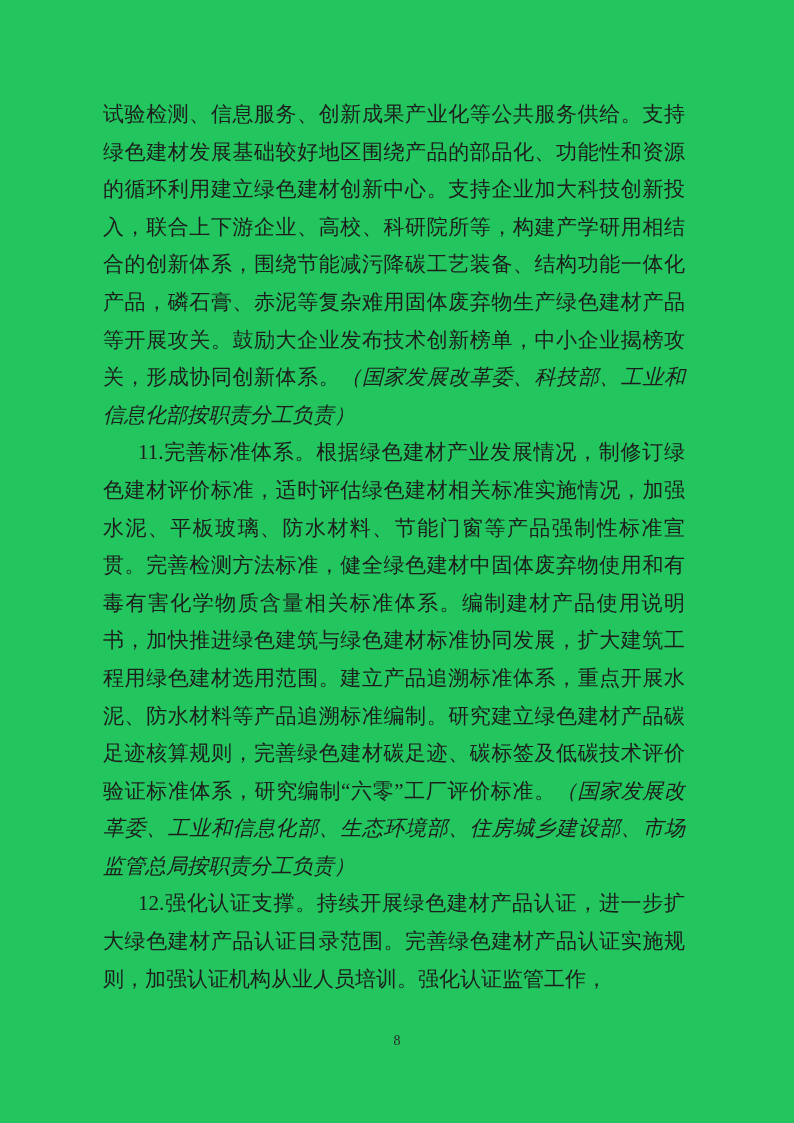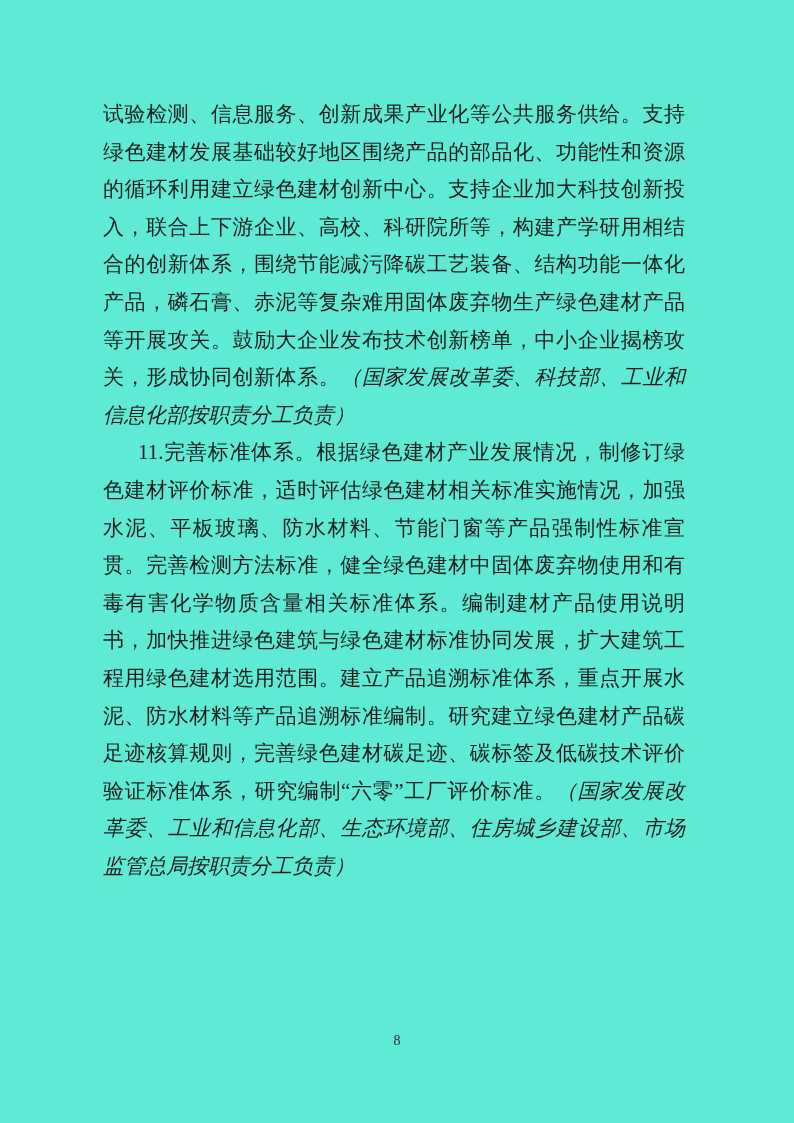--- a/index.html
+++ b/index.html
@@ -11,21 +11,21 @@
     width: 794px;
     height: 1123px;
     font-family: "Liberation Serif", "DejaVu Serif", serif;
     position: relative;
     overflow: hidden;
   }
   .page {
     position: relative;
     width: 794px;
     height: 1123px;
-    background: #5eead4;
+    background: #22c55e;
   }
   .text-block {
     position: absolute;
     left: 103px;
     top: 96px;
     width: 582px;
   }
   .para {
     margin: 0;
     padding: 0;
@@ -60,20 +60,21 @@
 <body>
 
 <div class="page">
 
   <div class="text-block">
 
     <p class="para"><span class="body-run">试验检测、信息服务、创新成果产业化等公共服务供给。支持绿色建材发展基础较好地区围绕产品的部品化、功能性和资源的循环利用建立绿色建材创新中心。支持企业加大科技创新投入，联合上下游企业、高校、科研院所等，构建产学研用相结合的创新体系，围绕节能减污降碳工艺装备、结构功能一体化产品，磷石膏、赤泥等复杂难用固体废弃物生产绿色建材产品等开展攻关。鼓励大企业发布技术创新榜单，中小企业揭榜攻关，形成协同创新体系。</span><span class="kai-run">（国家发展改革委、科技部、工业和信息化部按职责分工负责）</span></p>
 
     <p class="para indent"><span class="body-run">11.完善标准体系。根据绿色建材产业发展情况，制修订绿色建材评价标准，适时评估绿色建材相关标准实施情况，加强水泥、平板玻璃、防水材料、节能门窗等产品强制性标准宣贯。完善检测方法标准，健全绿色建材中固体废弃物使用和有毒有害化学物质含量相关标准体系。编制建材产品使用说明书，加快推进绿色建筑与绿色建材标准协同发展，扩大建筑工程用绿色建材选用范围。建立产品追溯标准体系，重点开展水泥、防水材料等产品追溯标准编制。研究建立绿色建材产品碳足迹核算规则，完善绿色建材碳足迹、碳标签及低碳技术评价验证标准体系，研究编制“六零”工厂评价标准。</span><span class="kai-run">（国家发展改革委、工业和信息化部、生态环境部、住房城乡建设部、市场监管总局按职责分工负责）</span></p>
 
+    <p class="para indent"><span class="body-run">12.强化认证支撑。持续开展绿色建材产品认证，进一步扩大绿色建材产品认证目录范围。完善绿色建材产品认证实施规则，加强认证机构从业人员培训。强化认证监管工作，</span></p>
 
   </div>
 
   <div class="page-footer">
     <span class="page-number">8</span>
   </div>
 
 </div>
 
 </body></html>

